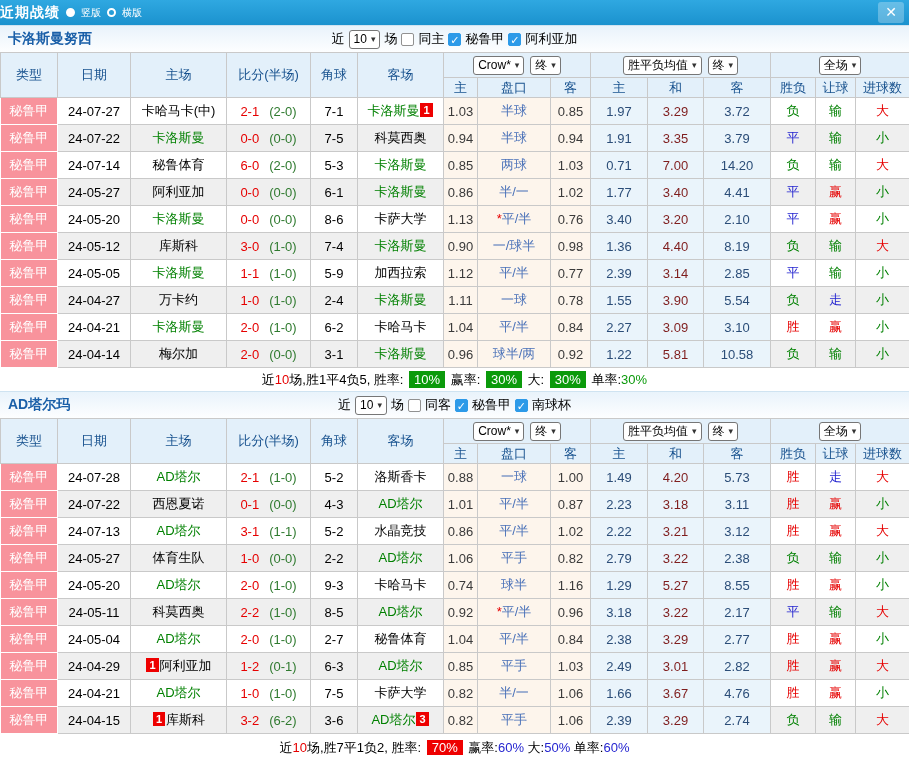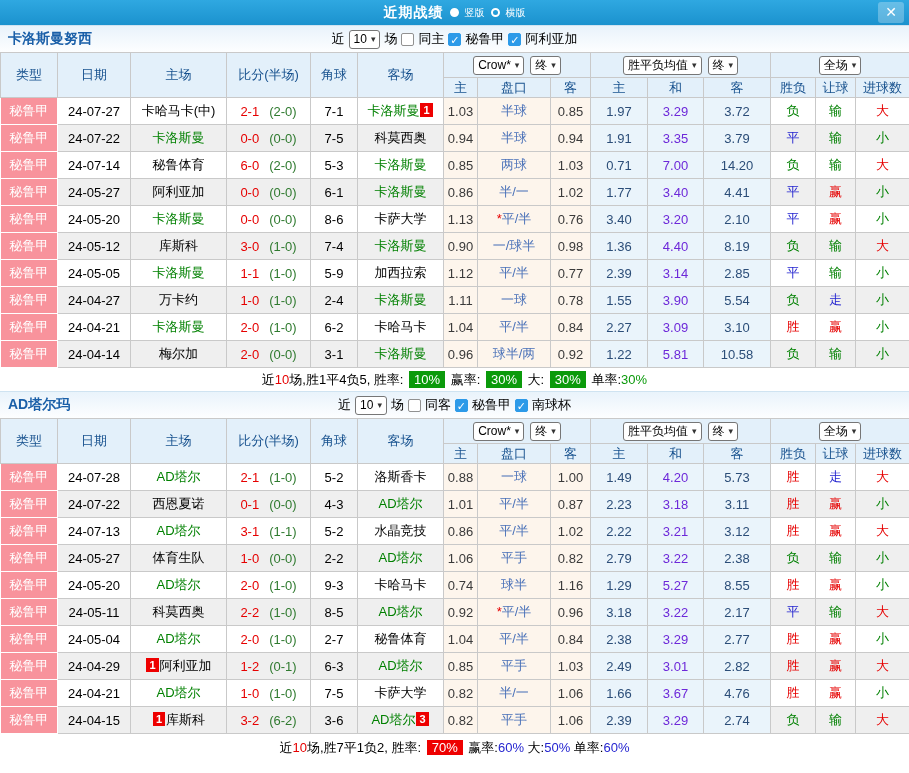--- a/index.html
+++ b/index.html
@@ -6,21 +6,21 @@
   html,body { margin:0; padding:0; }
   body {
     width:909px; height:773px; overflow:hidden; background:#fff;
     font-family:"Liberation Sans","DejaVu Sans",sans-serif;
     -webkit-font-smoothing:antialiased;
   }
   
   .topbar {
     position:relative; height:25px;
     background:linear-gradient(#2fa8e1,#1b92ce);
-    display:flex; align-items:center; justify-content:center; gap:6px;
+    display:flex; align-items:center; justify-content:flex-start; gap:6px;
     color:#fff;
   }
   .topbar-title { font-weight:bold; font-size:14px; letter-spacing:1px; }
   .radio {
     display:inline-block; width:9px; height:9px;
     border:2px solid #fff; border-radius:50%;
   }
   .radio.sel { background:#fff; }
   .radio-label { font-size:10px; }
   .close-btn {
@@ -77,21 +77,21 @@
   .self-team { color:#008000; }
   .badge {
     display:inline-block; background:#ee0000; color:#fff;
     font-size:11px; font-weight:bold; padding:0 3px; line-height:14px;
     vertical-align:1px; margin:0 1px;
   }
   .odds-main { color:#3a3a3a; }
   .pan { color:#4a71b8; }
   .star { color:#e60000; }
   .avg-main { color:#2b4d78; }
-  .avg-draw { color:#6d28d9;margin-top:12px; }
+  .avg-draw { color:#7f1d1d;margin-top:12px; }
   .res-g { color:#008000; }
   .res-r { color:#e60000; }
   .res-b { color:#2525d0; }
   
   .summary {
     display:flex; align-items:center; justify-content:center;
     font-size:13px; white-space:pre; color:#000;
   }
   .summary.s1 { height:23px; }
   .summary.s2 { height:27px; }

